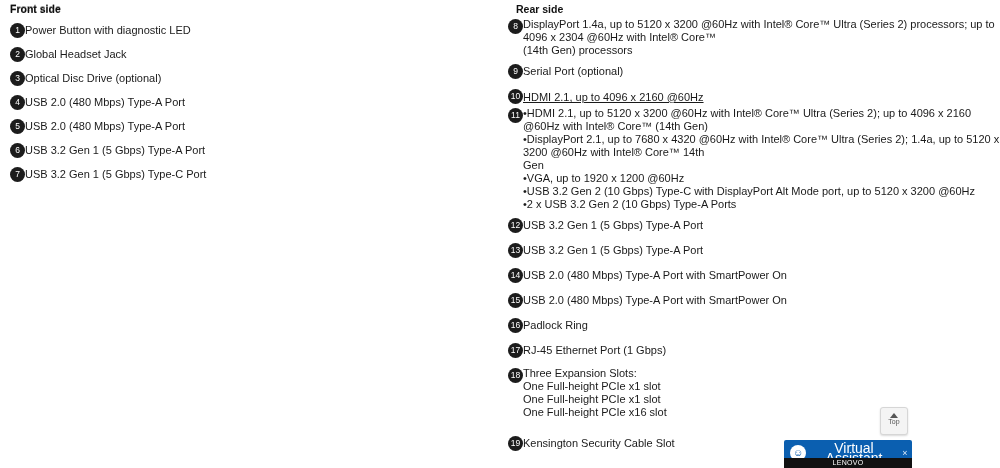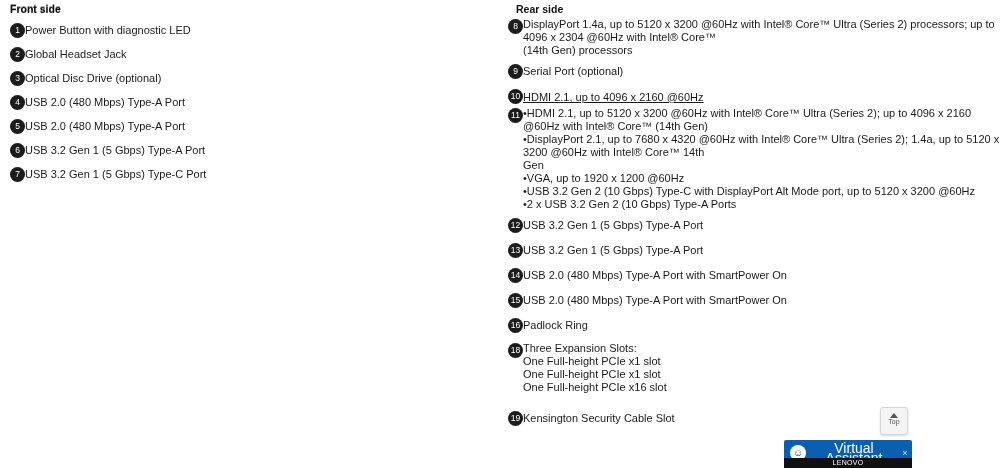--- a/index.html
+++ b/index.html
@@ -296,20 +296,26 @@
           <span class="label">
             <span class="line">USB 2.0 (480 Mbps) Type-A Port with SmartPower On</span>
           </span>
         </li>
         <li class="item" style="margin-bottom: 9px; align-items: center;">
           <span class="bullet">16</span>
           <span class="label">
             <span class="line">Padlock Ring</span>
           </span>
         </li>
+        <li class="item" style="margin-bottom: 9px; align-items: center;">
+          <span class="bullet">17</span>
+          <span class="label">
+            <span class="line">RJ-45 Ethernet Port (1 Gbps)</span>
+          </span>
+        </li>
         <li class="item" style="margin-bottom: 6px;">
           <span class="bullet">18</span>
           <span class="label">
             <span class="line">Three Expansion Slots:</span>
             <span class="line">One Full-height PCIe x1 slot</span>
             <span class="line">One Full-height PCIe x1 slot</span>
             <span class="line">One Full-height PCIe x16 slot</span>
           </span>
         </li>
         <li class="item" style="margin-bottom: 9px; align-items: center; margin-top: 16px;">

